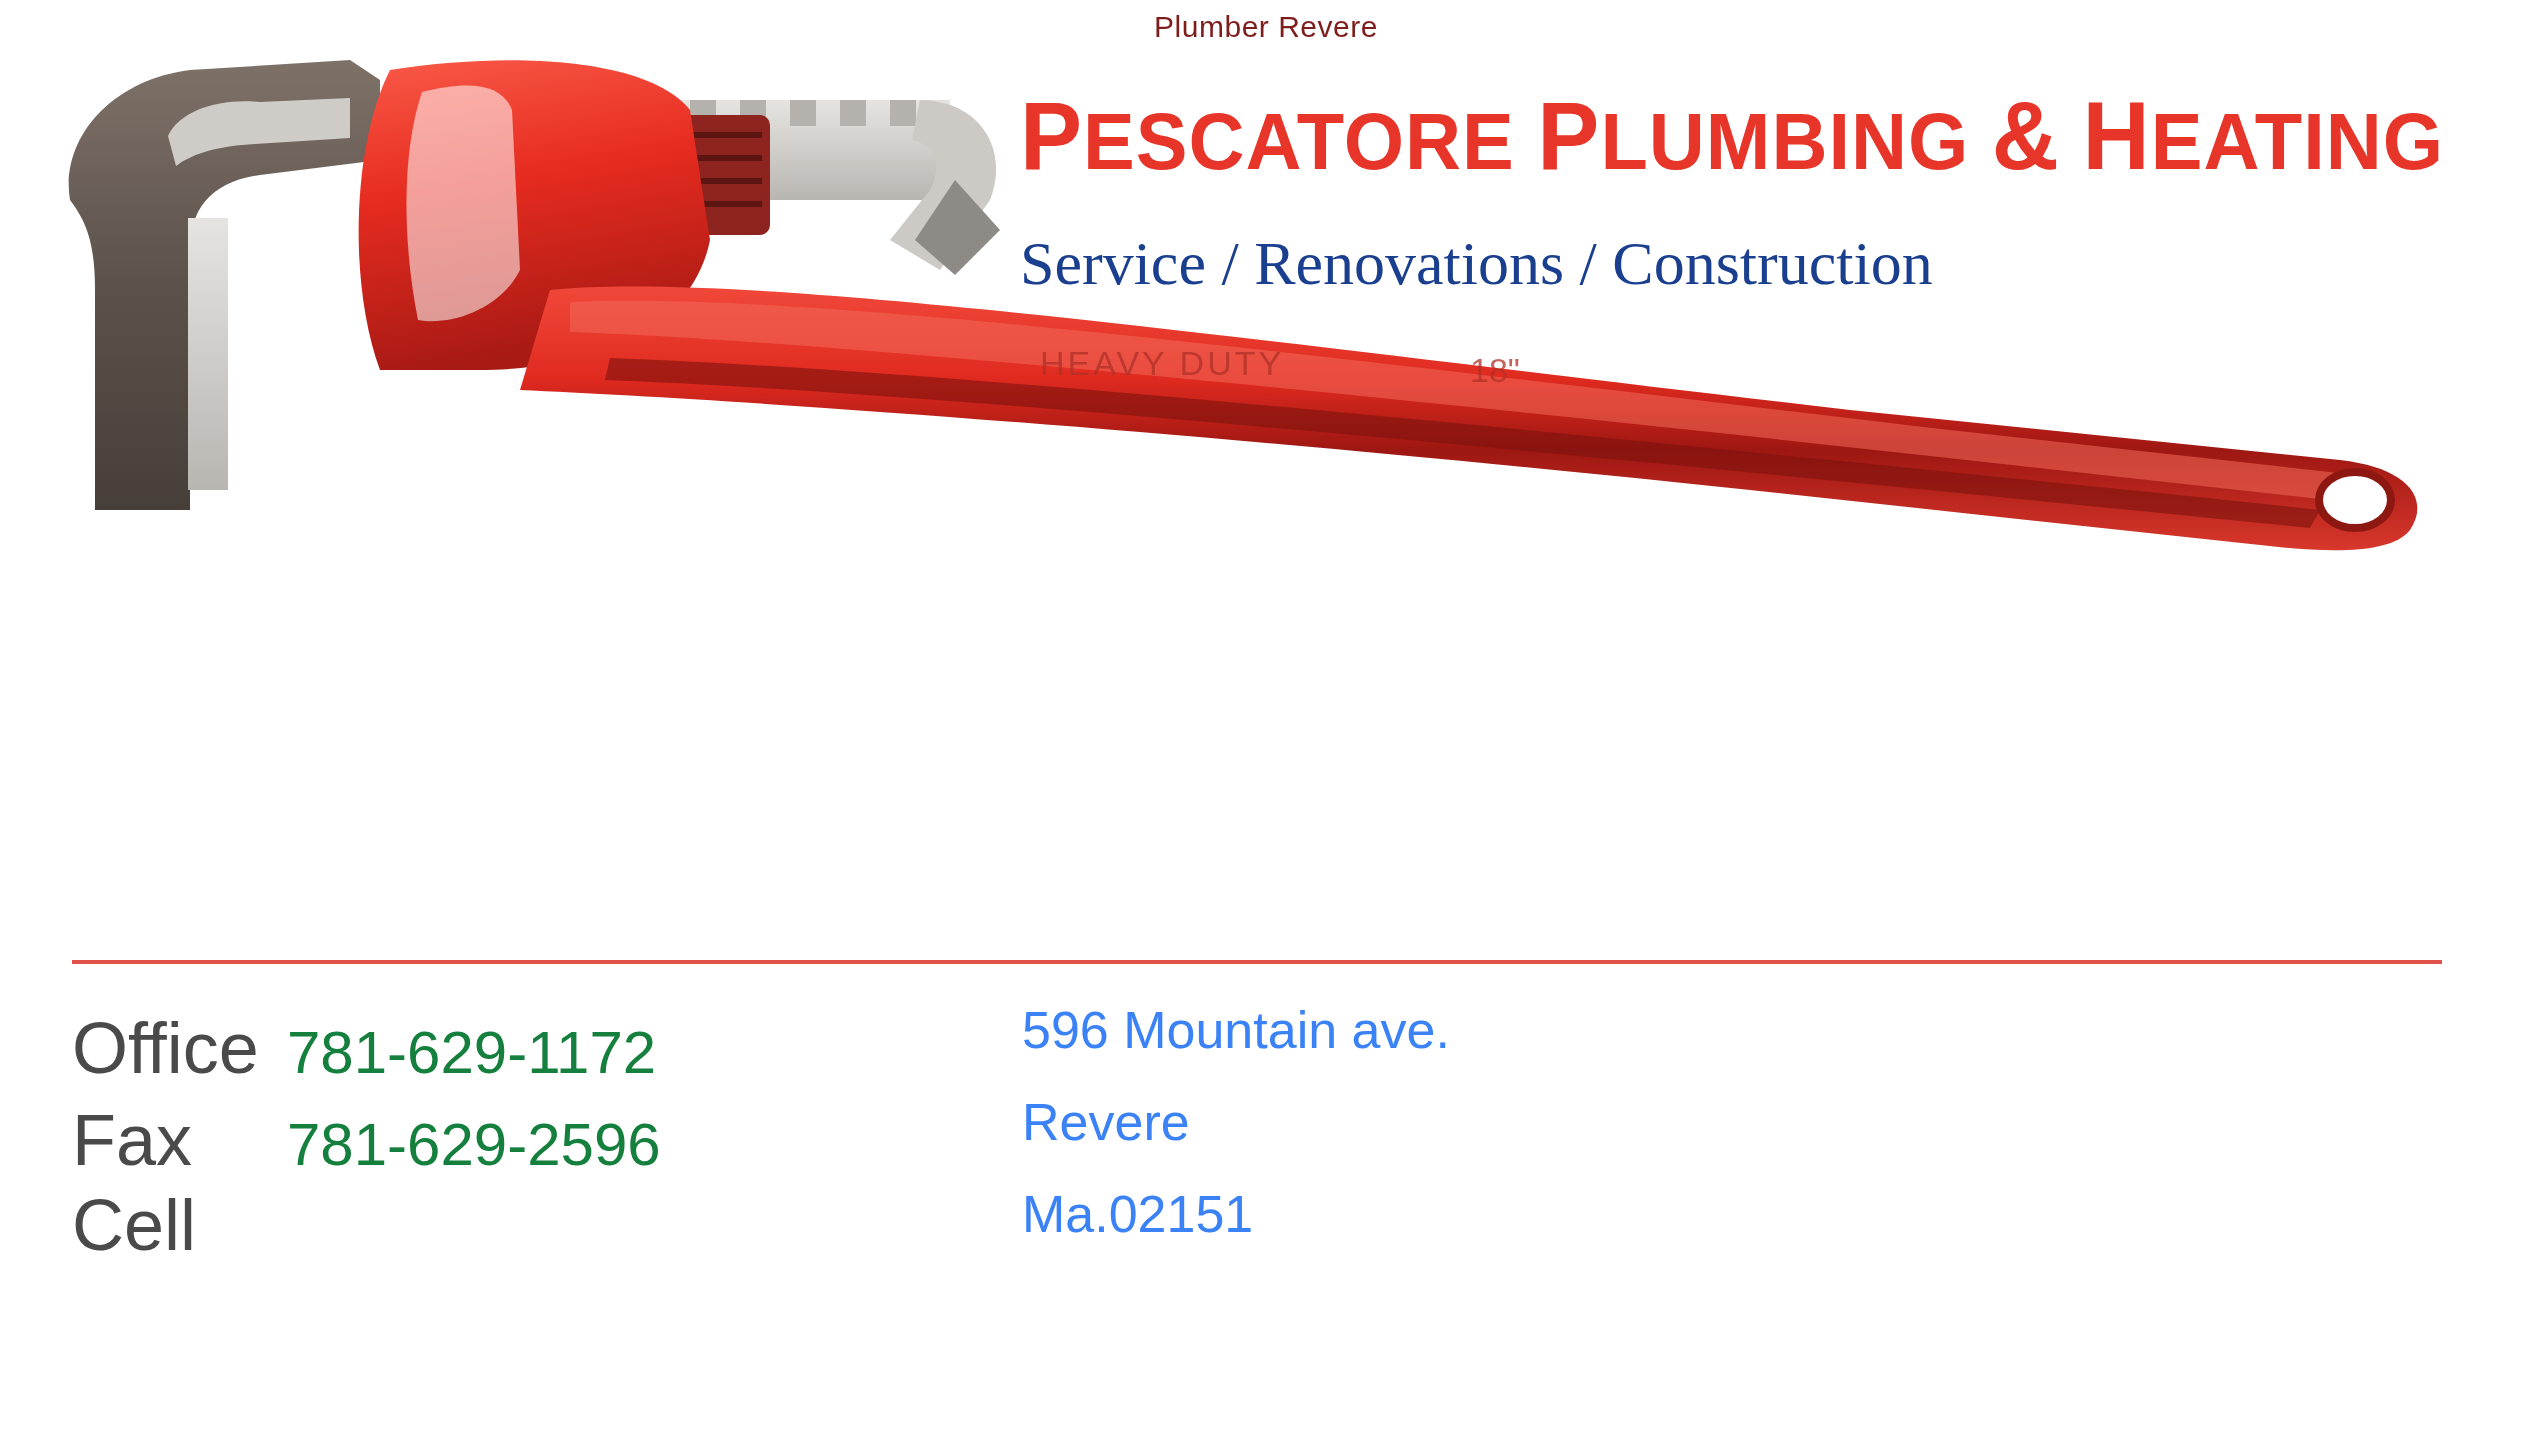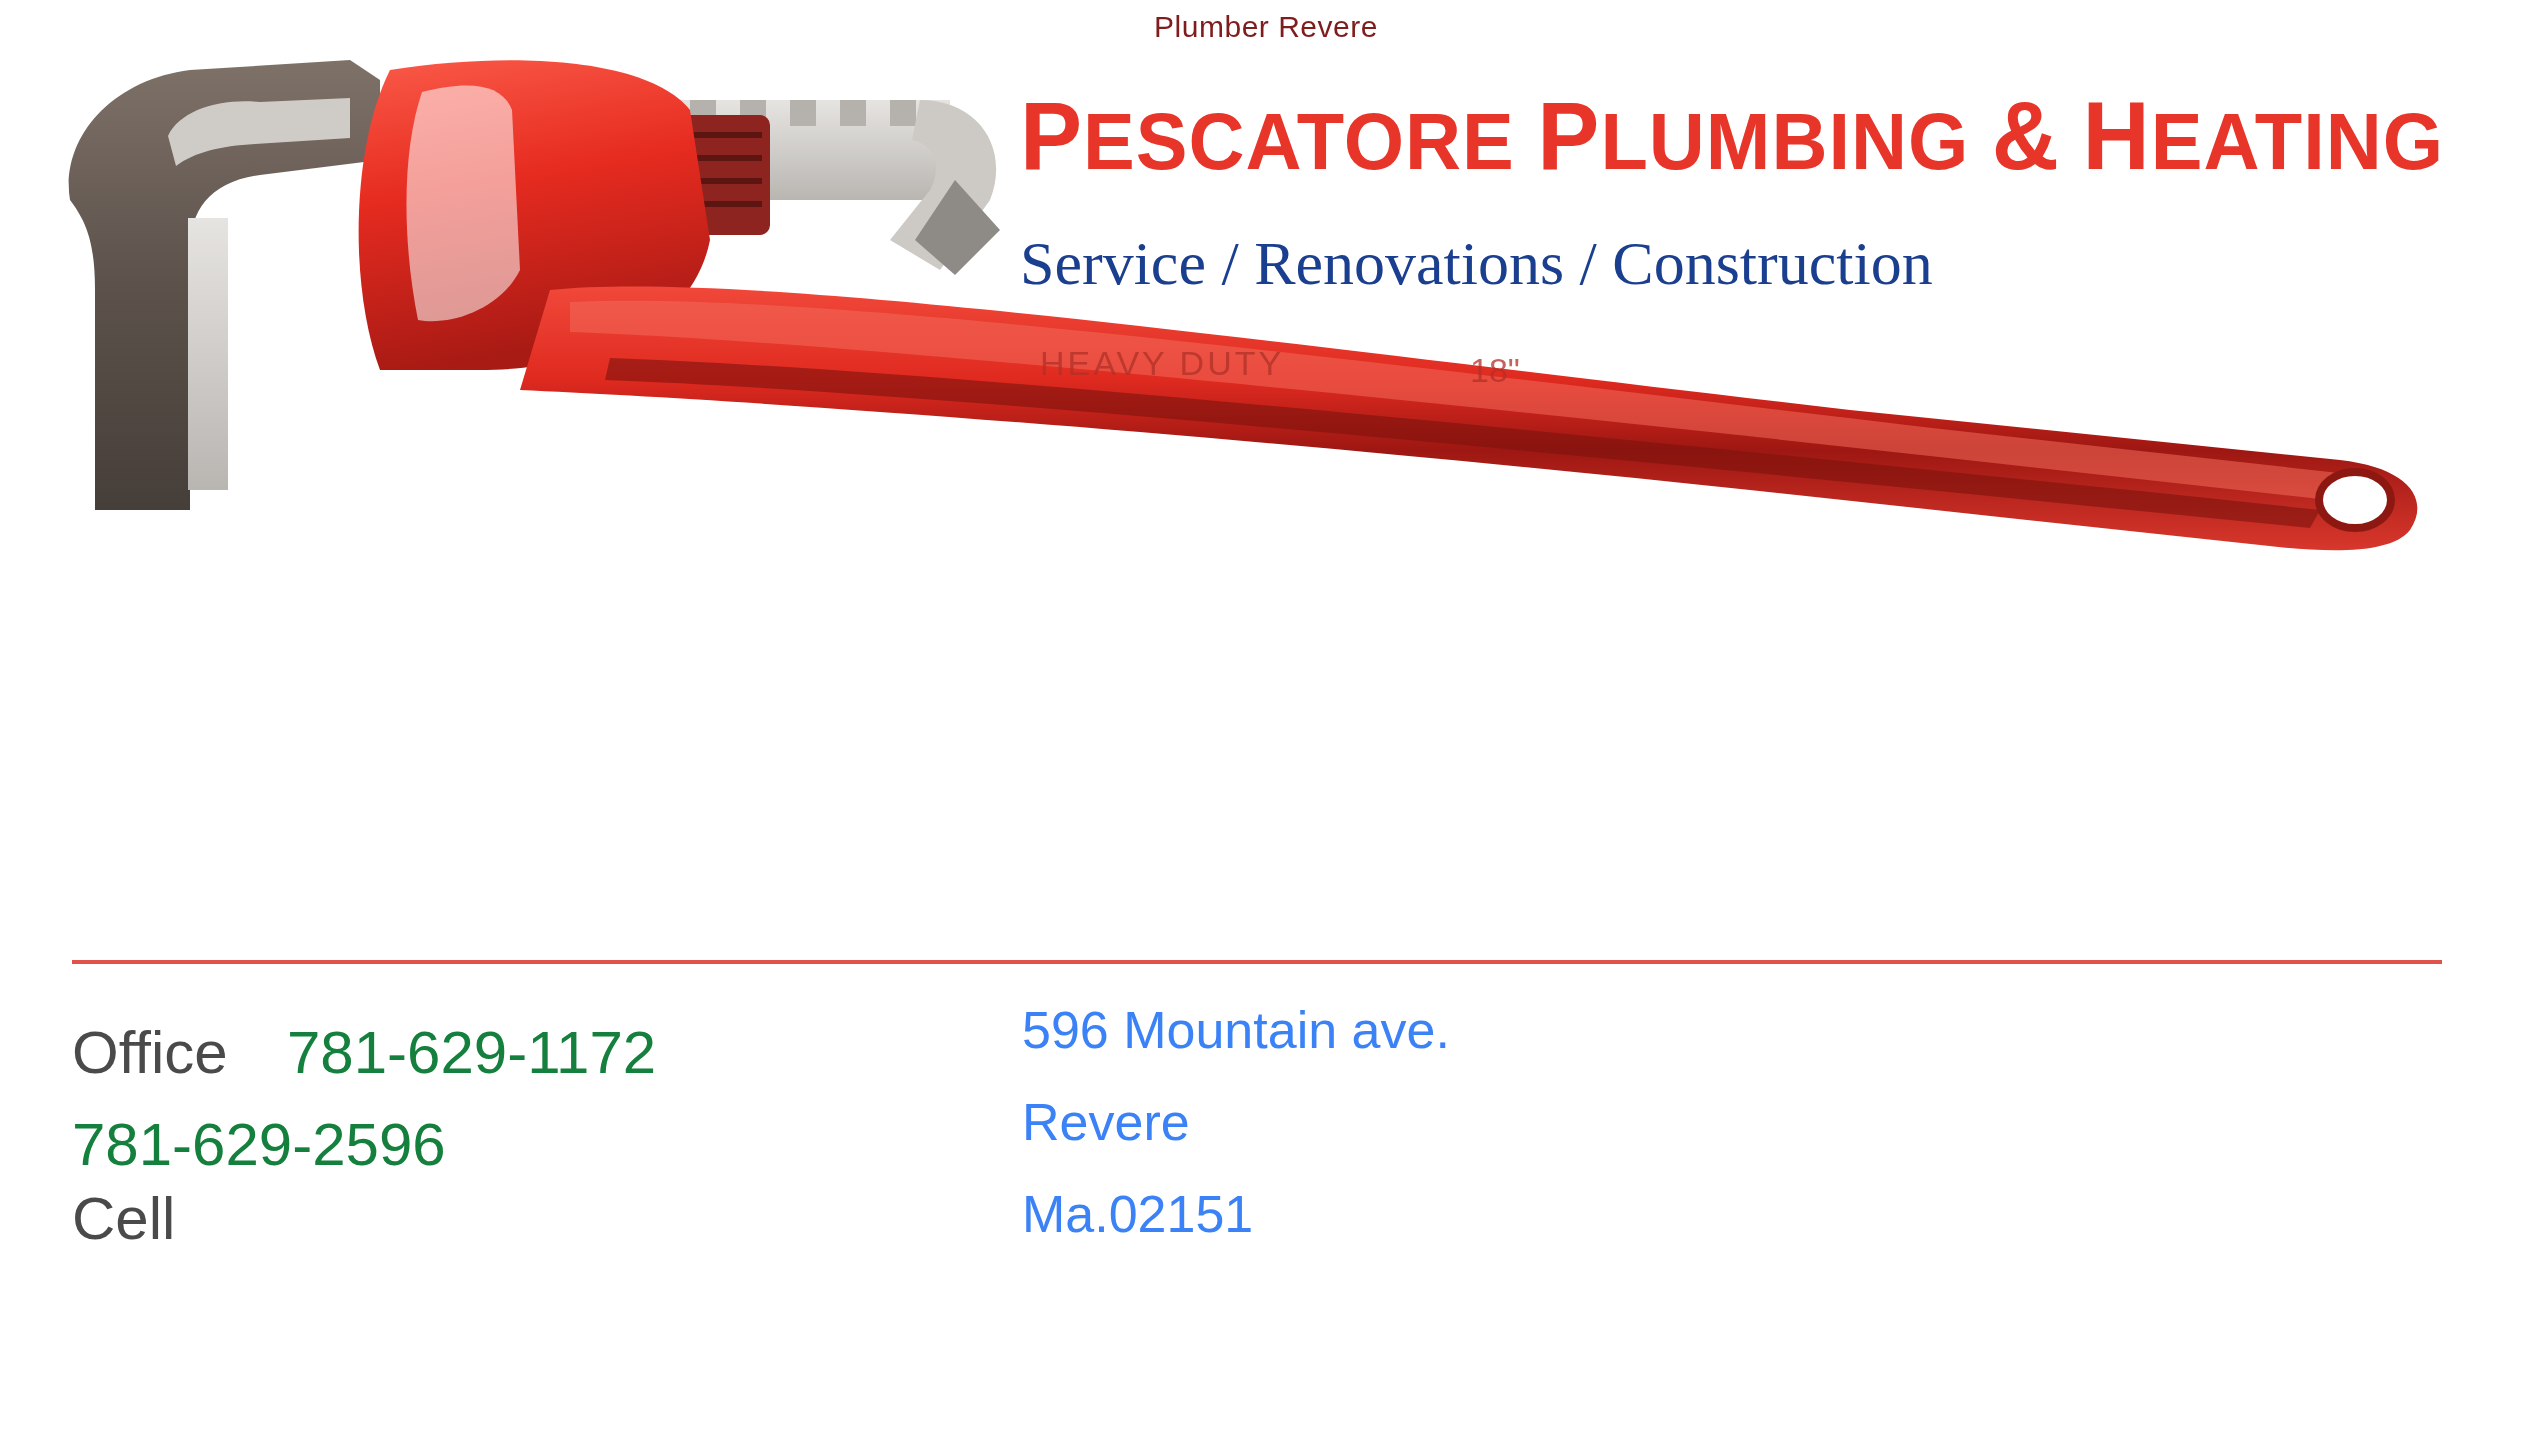--- a/index.html
+++ b/index.html
@@ -132,21 +132,21 @@
   .phones {
     width: 940px;
   }
   .phone-row {
     display: flex;
     align-items: baseline;
     height: 92px;
   }
   .phone-label {
     width: 215px;
-    font-size: 60px;
+    font-size: 72px;
     color: #4a4a4a;
     font-family: "Liberation Sans", sans-serif;
   }
   .phone-number {
     font-size: 60px;
     color: #15803d;
     font-family: "Liberation Sans", sans-serif;
     letter-spacing: 0px;
     margin-top: 18px;
   }
@@ -237,20 +237,21 @@
 
   <div class="divider"></div>
 
   <div class="details">
     <div class="phones">
       <div class="phone-row">
         <div class="phone-label">Office</div>
         <div class="phone-number">781-629-1172</div>
       </div>
       <div class="phone-row">
+        <div class="phone-label">Fax</div>
         <div class="phone-number">781-629-2596</div>
       </div>
       <div class="phone-row">
         <div class="phone-label">Cell</div>
       </div>
     </div>
     <div class="address">
       <div class="address-line">596 Mountain ave.</div>
       <div class="address-line">Revere</div>
       <div class="address-line">Ma.02151</div>

